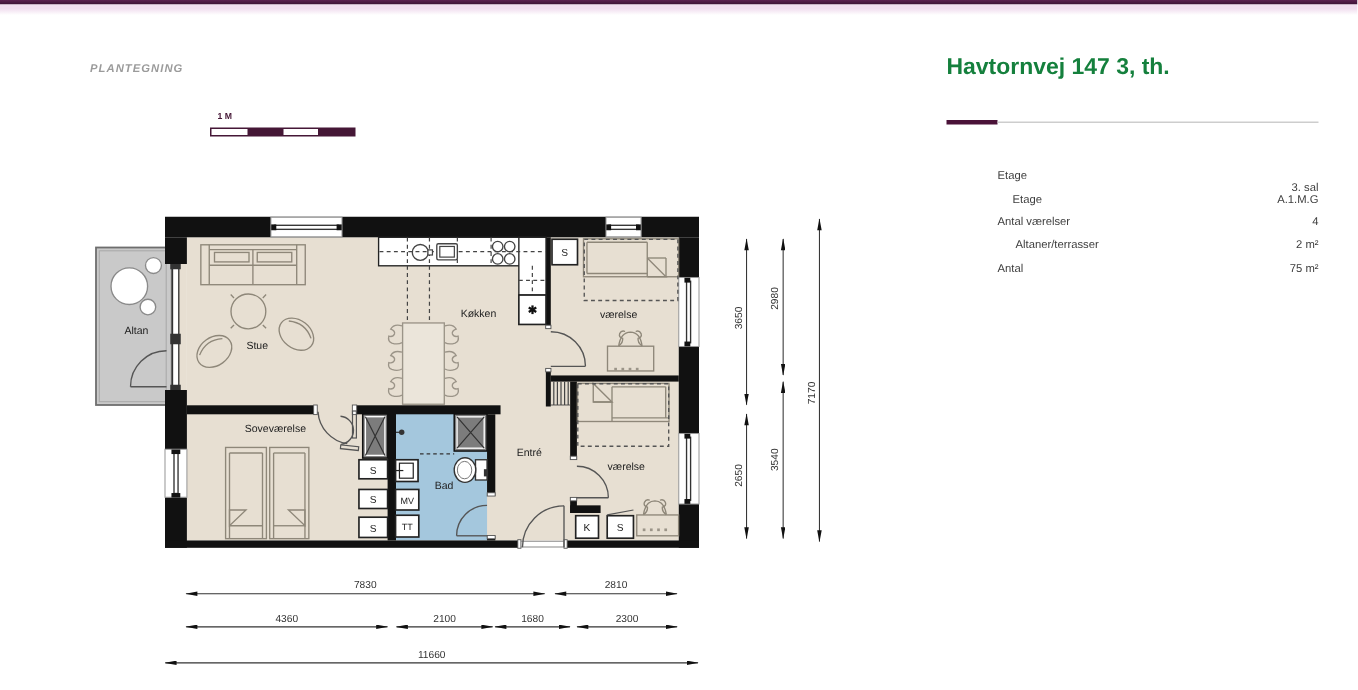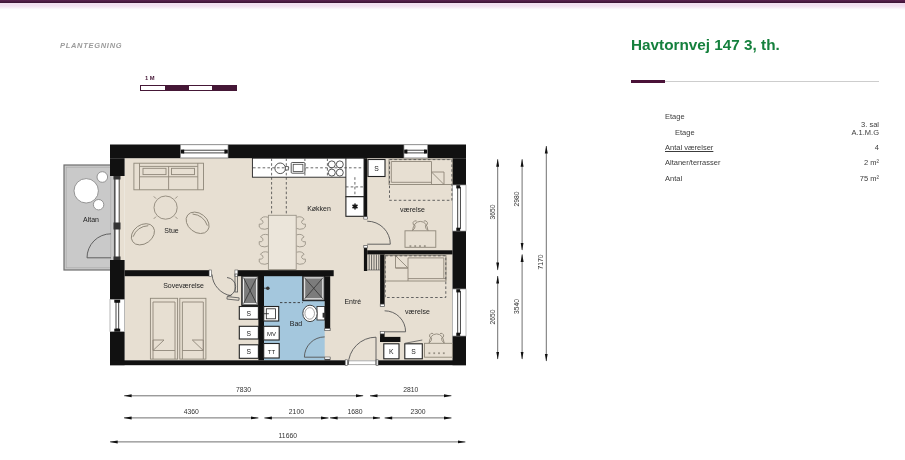--- a/index.html
+++ b/index.html
@@ -30,24 +30,24 @@
 <div class="abs" style="left:665px;top:80.7px;width:214px;height:1px;background:#cdcdcd;"></div>
 
 <div class="abs" style="left:665px;top:0px;width:214px;font-size:7.5px;color:#3c3c3c;">
 
   <div class="abs" style="left:0;top:112px;">Etage</div>
     <div class="abs" style="right:0;top:128px;">A.1.M.G</div>
 
   <div class="abs" style="left:10px;top:127.5px;">Etage</div>
     <div class="abs" style="right:0;top:120px;">3. sal</div>
 
-  <div class="abs" style="left:0;top:143px;text-decoration:underline;">Antal værelser</div>
+  <div class="abs" style="left:0;top:143px;">Antal værelser</div>
     <div class="abs" style="right:0;top:143px;">4</div>
 
-  <div class="abs" style="left:0;top:158px;">Altaner/terrasser</div>
+  <div class="abs" style="left:12px;top:158px;">Altaner/terrasser</div>
     <div class="abs" style="right:0;top:158px;">2 m²</div>
 
   <div class="abs" style="left:0;top:173.5px;">Antal</div>
     <div class="abs" style="right:0;top:173.5px;">75 m²</div>
 </div>
 
 <svg class="abs" style="left:40px;top:60px;" width="560" height="400" viewBox="40 60 560 400" fill="none">
 
 <rect x="124.6" y="158.2" width="327.9" height="202.1" fill="#E7DFD2"></rect>
 

